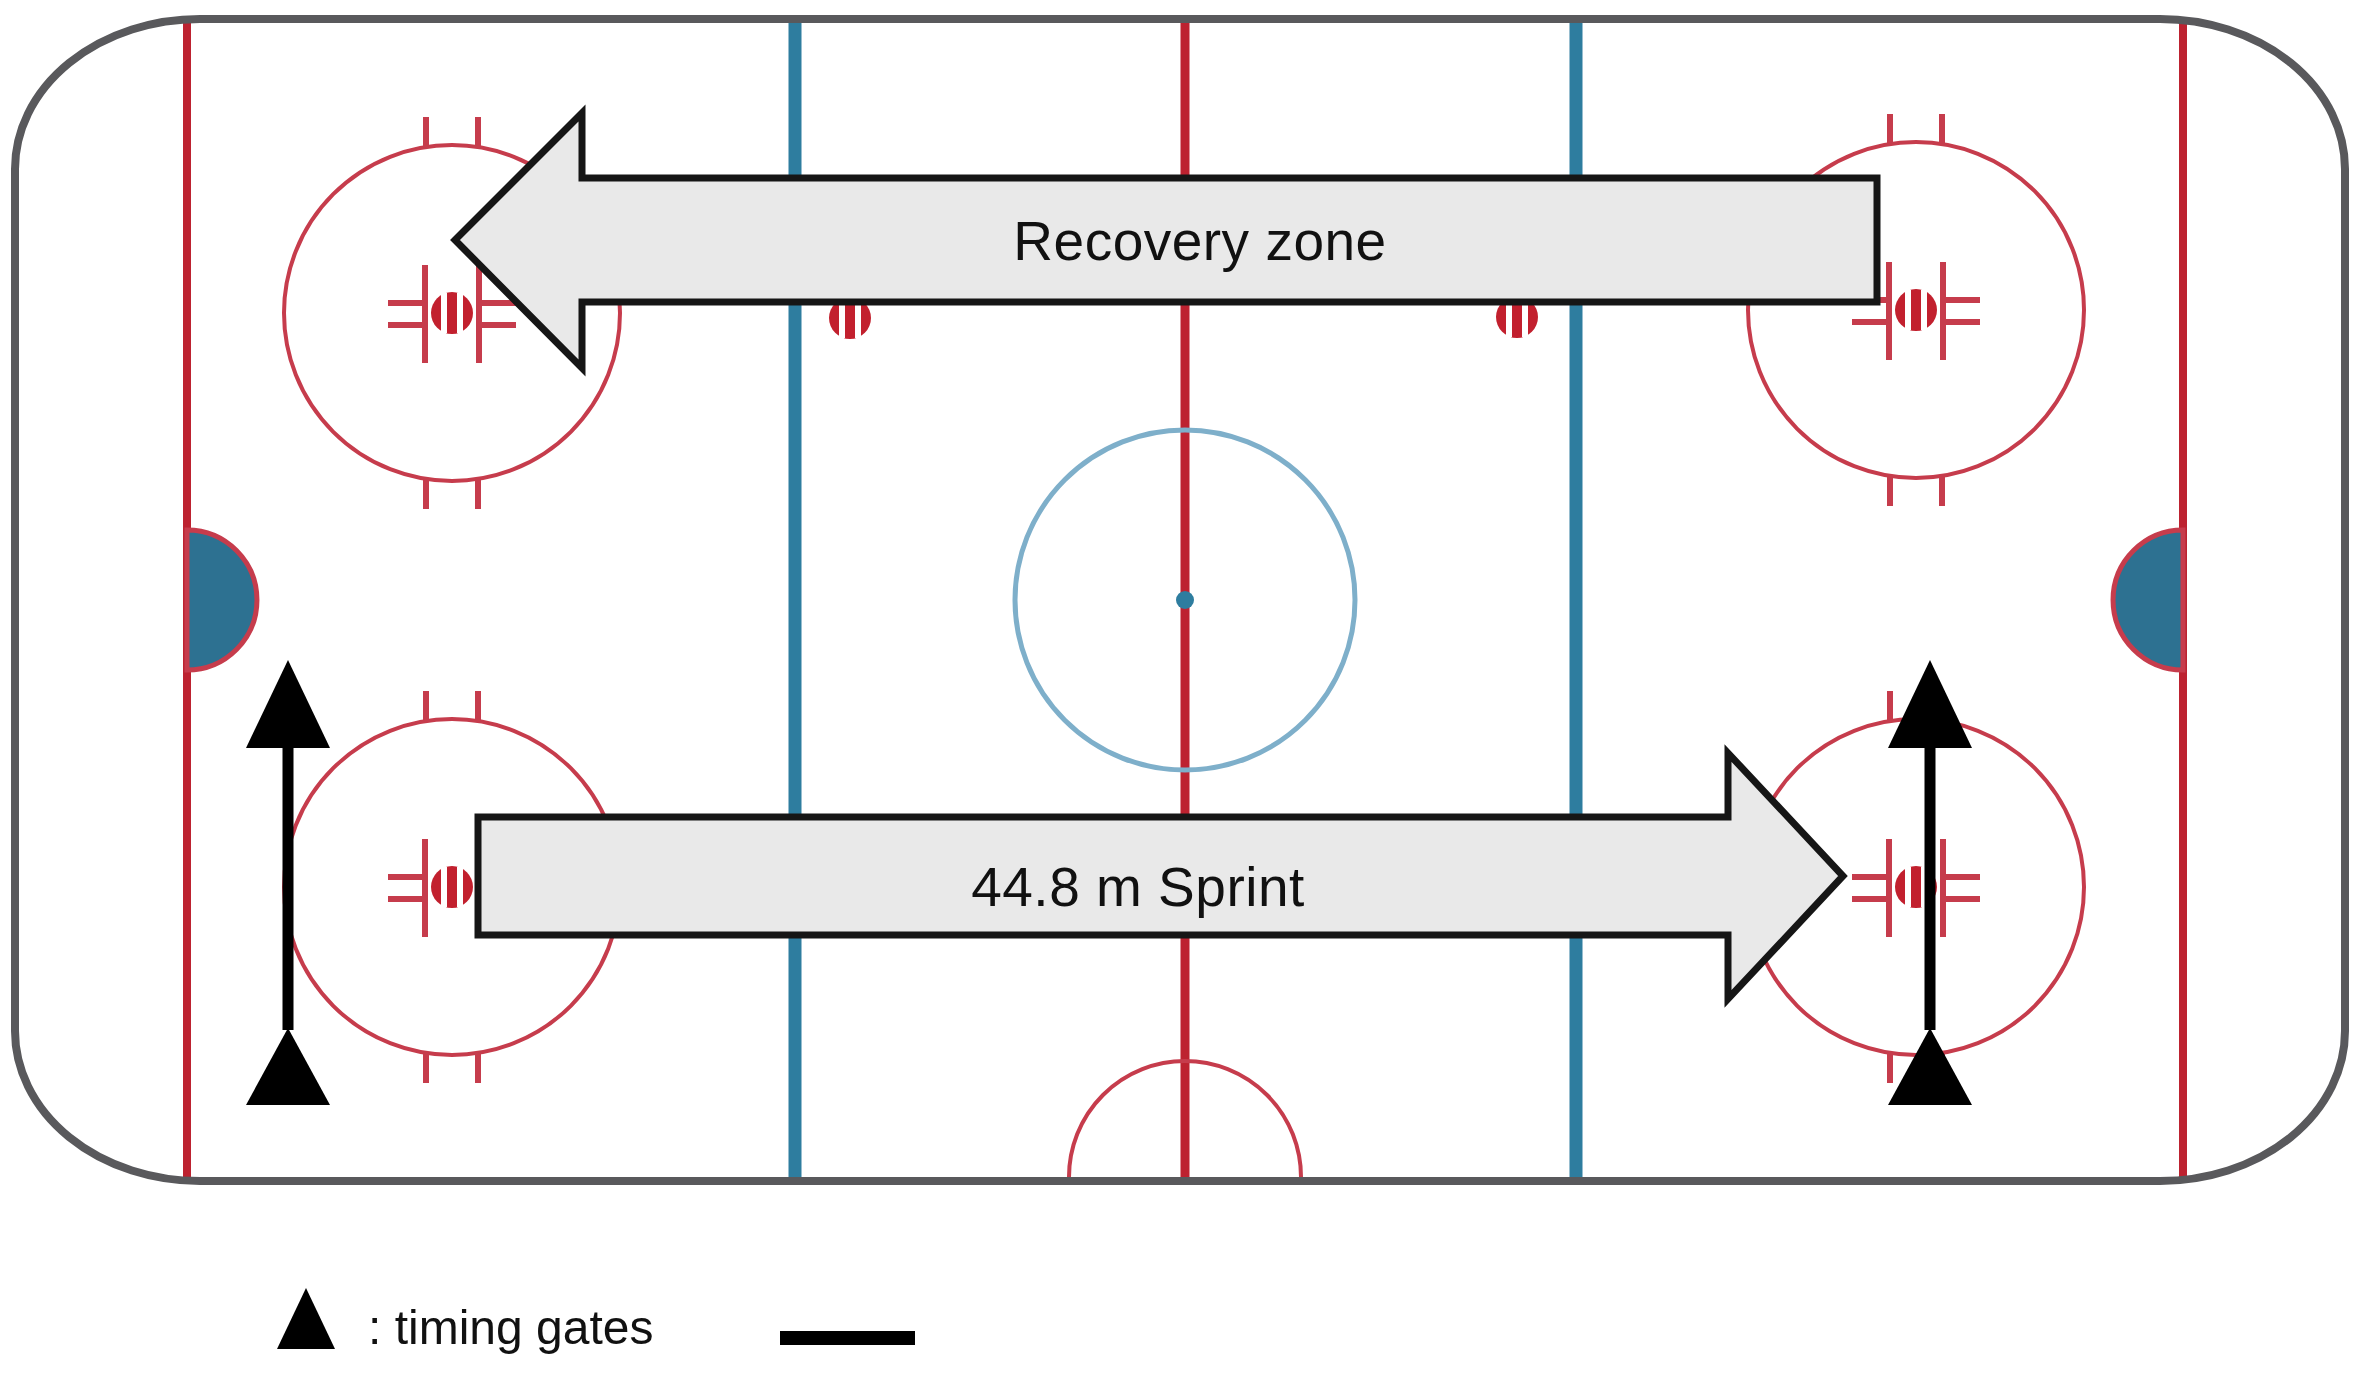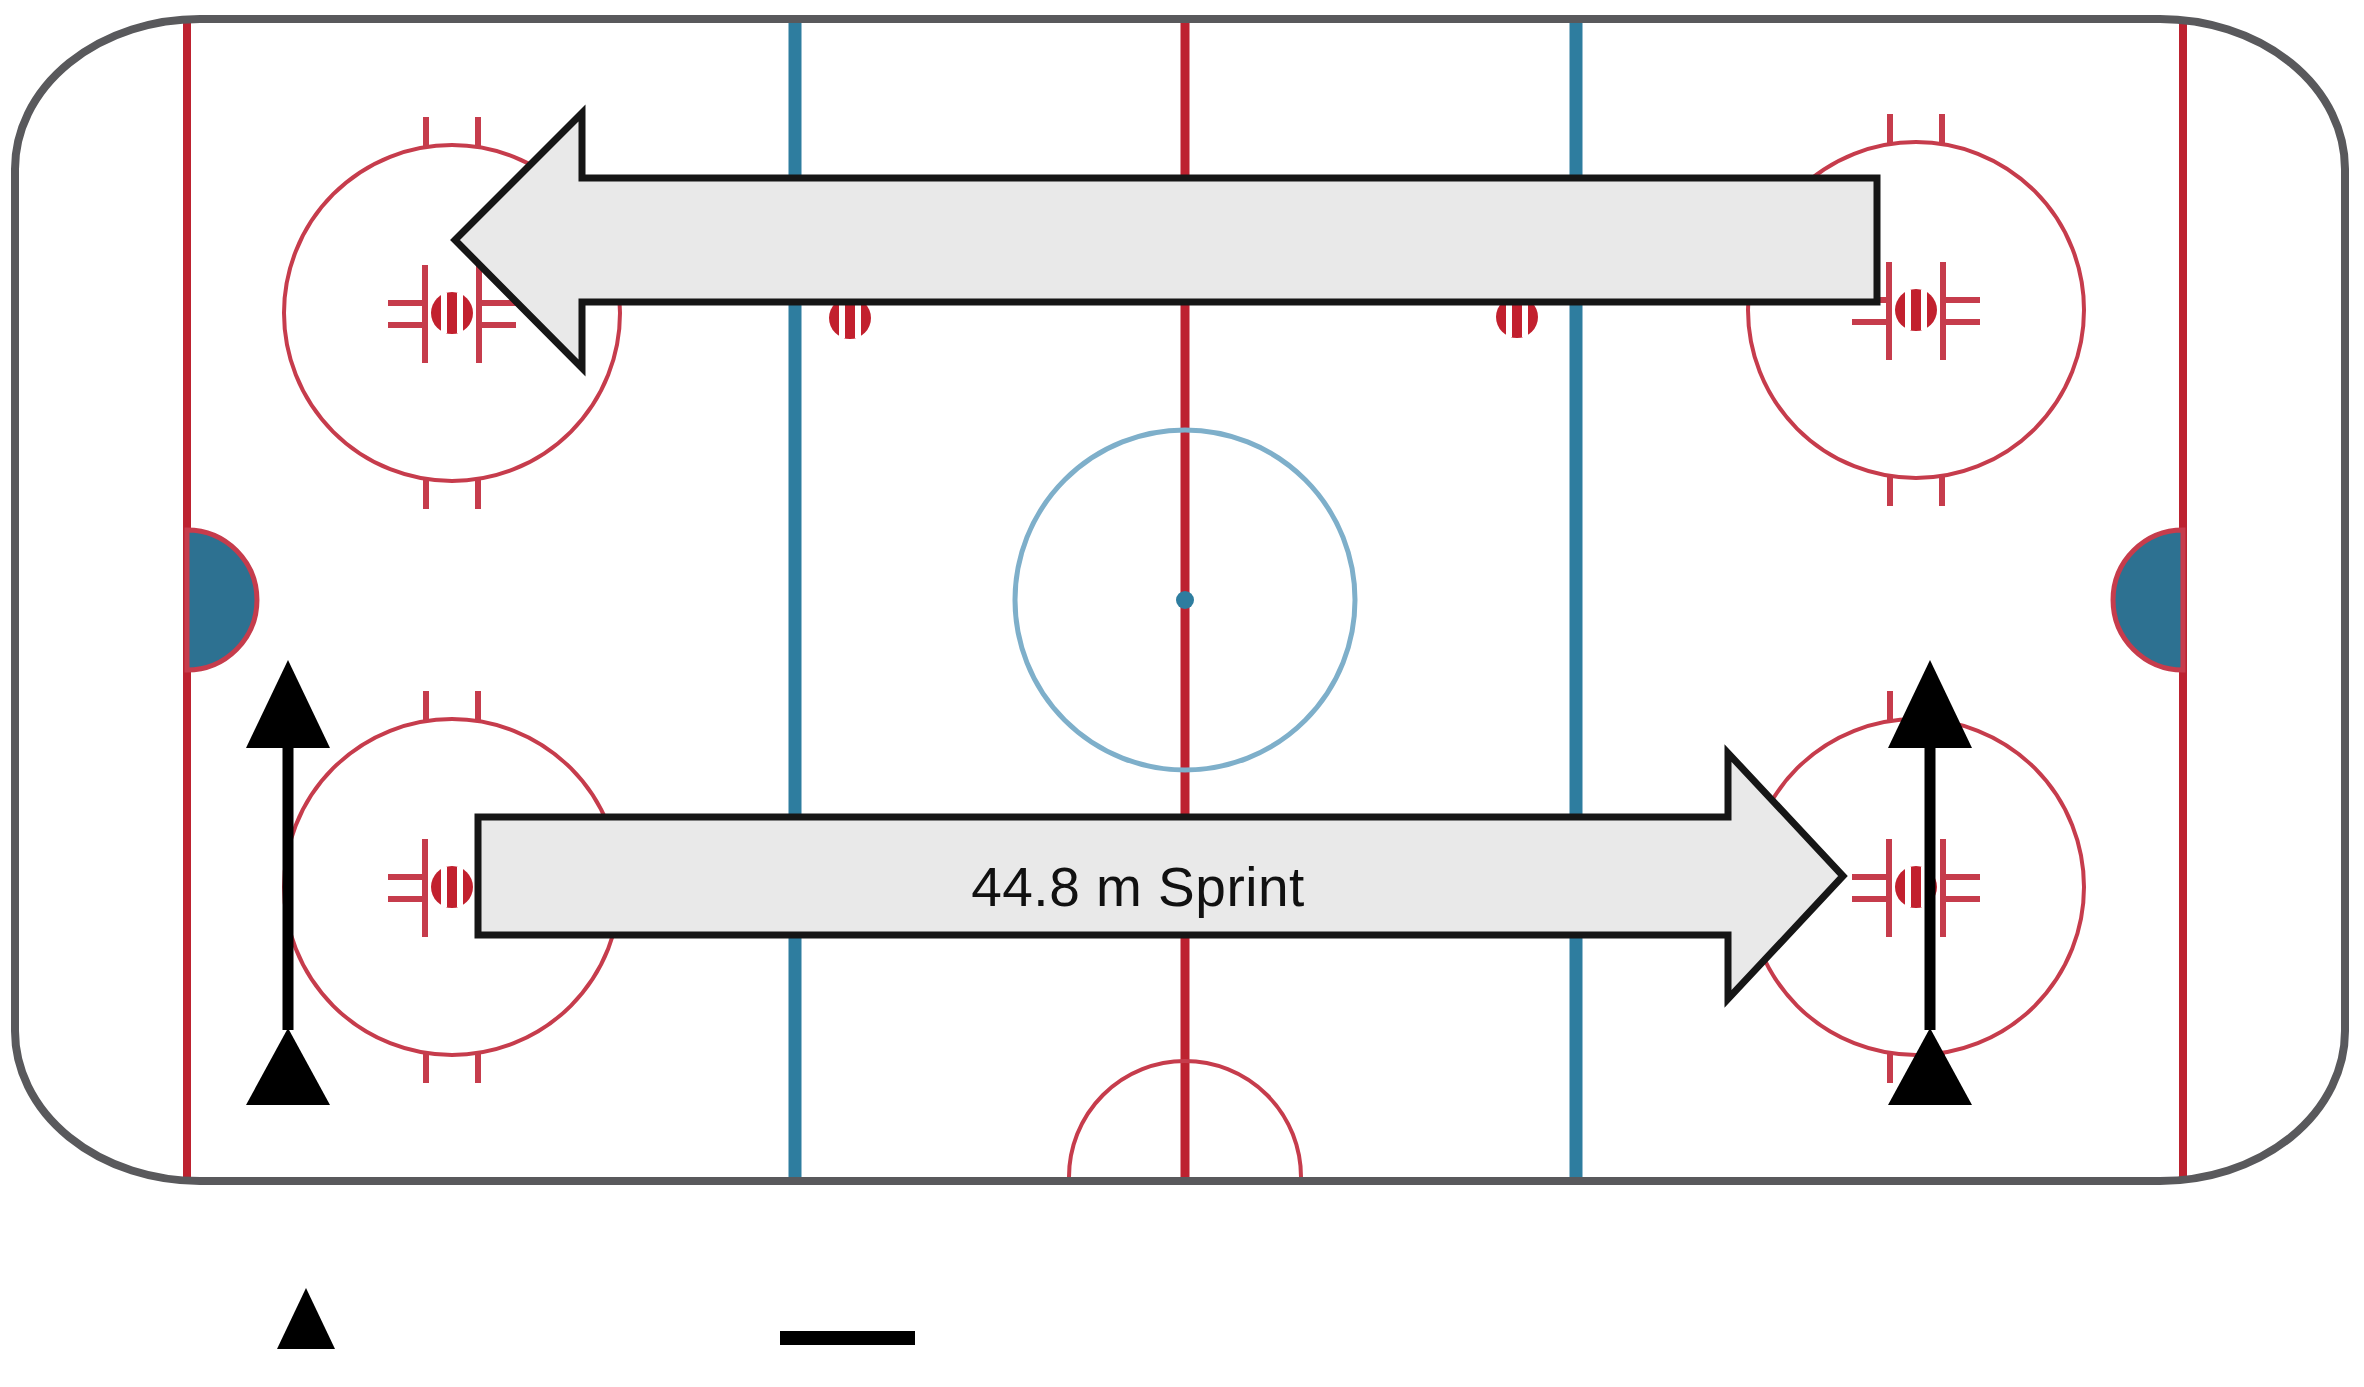--- a/index.html
+++ b/index.html
@@ -135,17 +135,19 @@
     <polygon class="arrow" points="455,240 582,113 582,178 1877,178 1877,302 582,302 582,368"></polygon>
     <polygon class="arrow" points="478,817 1728,817 1728,753 1843,876 1728,999 1728,935 478,935"></polygon>
 
     <use href="#gates" x="288" y="876"></use>
     <use href="#gates" x="1930" y="876"></use>
 
     <polygon class="gate" points="306,1288 277,1349 335,1349"></polygon>
     <rect x="780" y="1331" width="135" height="14" fill="#000000"></rect>
   </svg>
 
+  <div class="label" style="left:1200px;top:241px;">Recovery zone</div>
 
   <div class="label" style="left:1138px;top:877px;margin-top:10px;">44.8 m Sprint</div>
 
+  <div class="legend-label" style="left:368px;top:1327px;">: timing gates</div>
 
 </div>
 
 </body></html>

